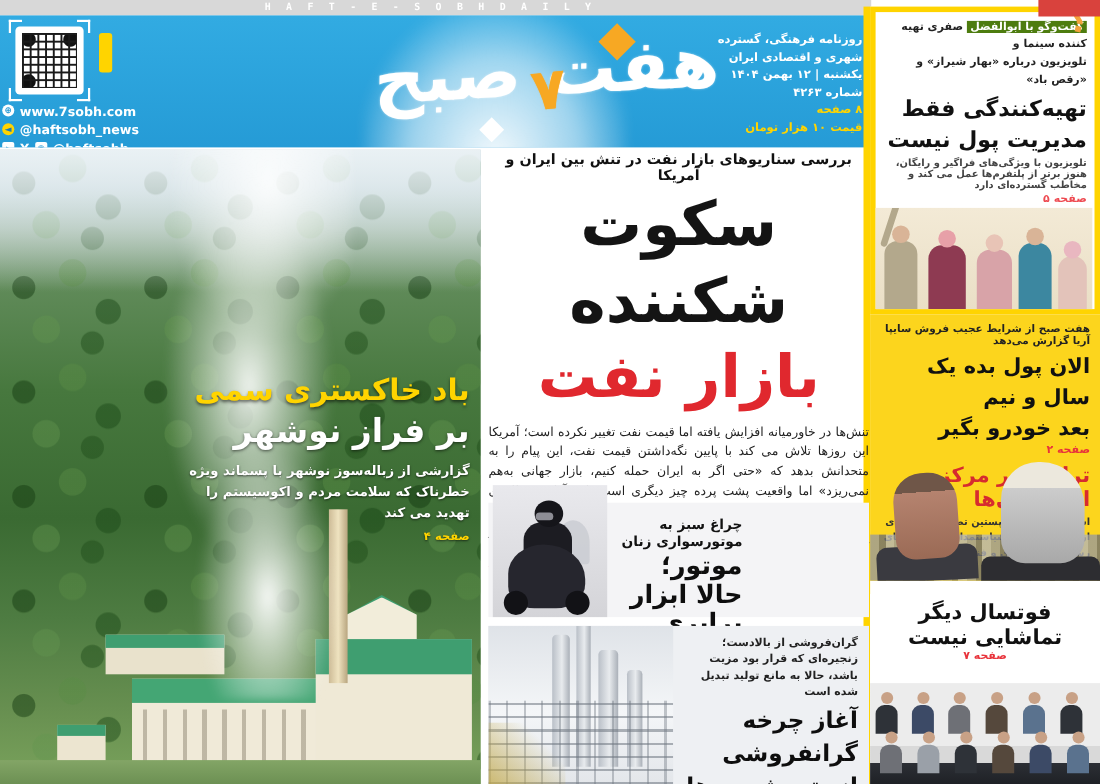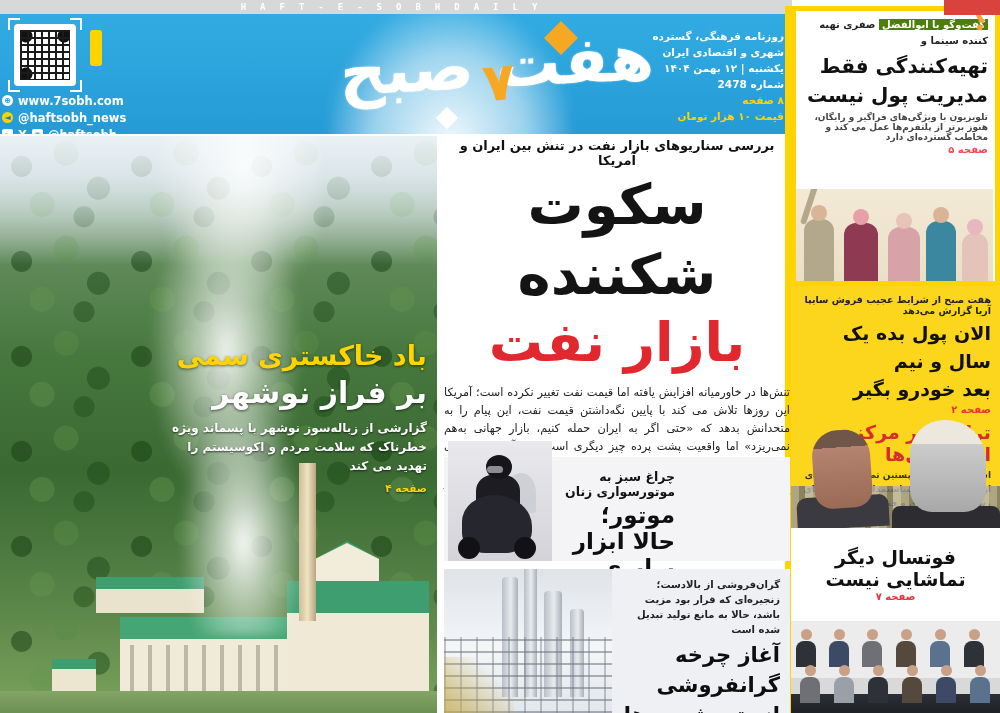--- a/index.html
+++ b/index.html
@@ -358,34 +358,35 @@
         <span>X</span>
         <span class="mini-icon square">◉</span>
         <span>@haftsobh</span>
       </div>
     </div>
 
     <div class="pub-info">
       <div>روزنامه فرهنگی، گسترده</div>
       <div>شهری و اقتصادی ایران</div>
       <div>یکشنبه | ۱۲ بهمن ۱۴۰۴</div>
-      <div>شماره 2478</div>
+      <div>شماره ۴۲۶۳</div>
       <div class="yellow">۸ صفحه</div>
       <div class="yellow">قیمت ۱۰ هزار تومان</div>
     </div>
   </div>
 
   <div class="v-rule"></div>
 
   <div class="corner-curl">؟</div>
   <div class="corner-tab"></div>
 
   <div class="producer-box">
     <div class="producer-kicker">
       <span class="hl">گفت‌وگو با ابوالفضل</span><span> صفری تهیه کننده سینما و</span>
+      <div>تلویزیون درباره «بهار شیراز» و «رقص باد»</div>
     </div>
     <div class="producer-title">
       <div>تهیه‌کنندگی فقط</div>
       <div>مدیریت پول نیست</div>
     </div>
     <div class="producer-text">تلویزیون با ویژگی‌های فراگیر و رایگان، هنوز برتر از پلتفرم‌ها عمل می کند و مخاطب گسترده‌ای دارد</div>
     <div class="producer-page">صفحه ۵</div>
     <div class="family-photo">
       <div class="person p1">
           <span class="head"></span>

